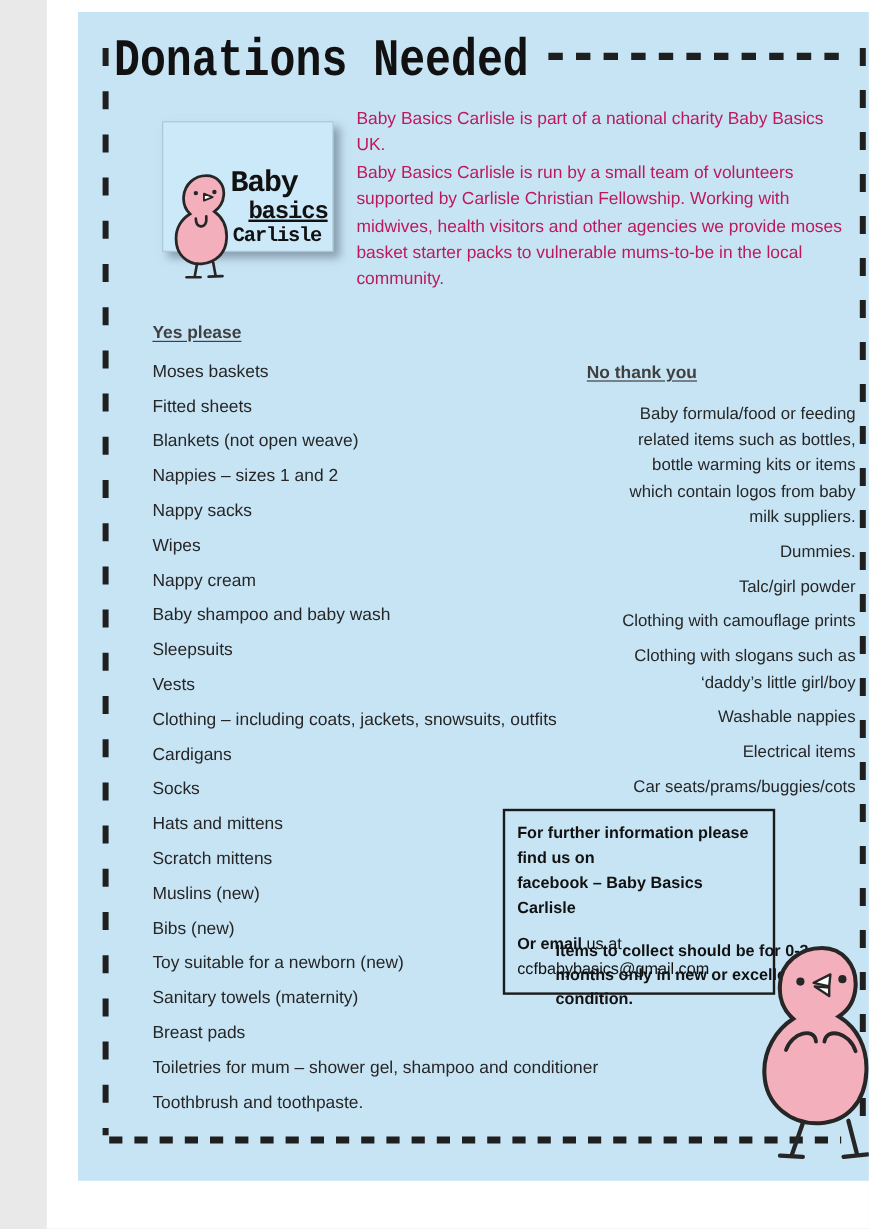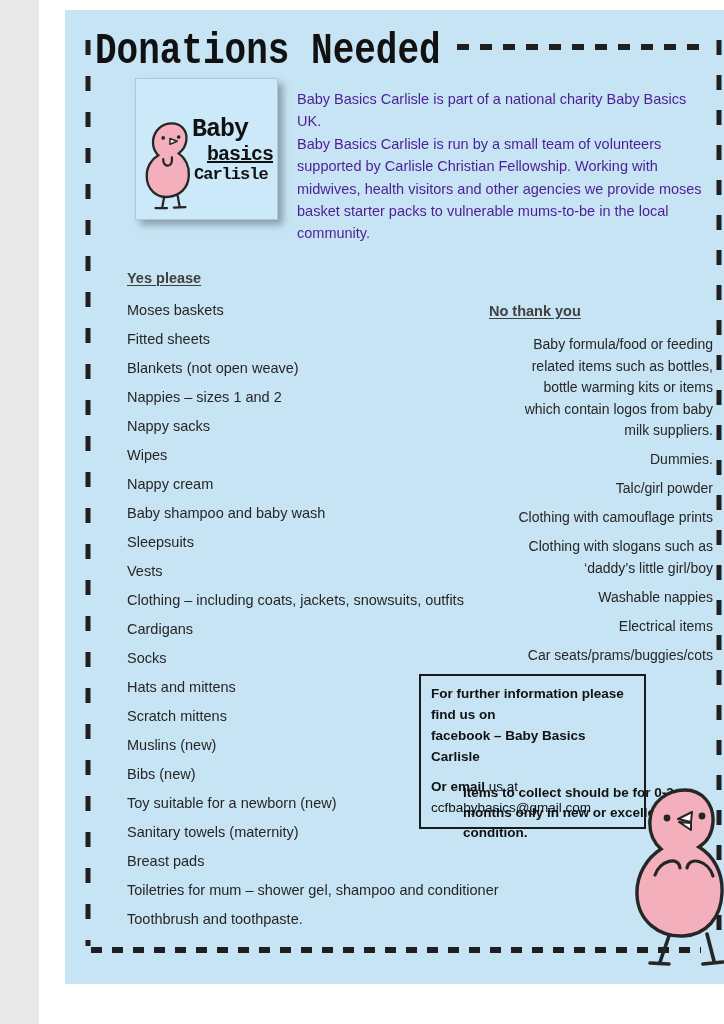--- a/index.html
+++ b/index.html
@@ -20,34 +20,34 @@
   .border-svg line{stroke:var(--ink);}
 
   .title{
     position:absolute;left:56px;top:26px;
     font-family:"Liberation Mono","DejaVu Sans Mono",monospace;
     font-weight:700;font-size:36px;letter-spacing:0px;color:#111;
     transform:scaleY(1.22);transform-origin:top left;white-space:nowrap;
   }
 
   .logo-card{
-    position:absolute;left:96px;top:78px;width:143px;height:142px;
+    position:absolute;left:96px;top:101px;width:143px;height:109px;
     background:var(--card_bg);
     border:1px solid rgba(110,140,160,.35);
     box-shadow:5px 5px 7px rgba(96,114,128,.6);
   }
   .logo-char{position:absolute;left:4px;top:34px;}
   .logo-word{position:absolute;font-family:"Liberation Mono","DejaVu Sans Mono",monospace;font-weight:700;color:#111;white-space:nowrap;}
   .logo-baby{left:56px;top:36px;font-size:25px;letter-spacing:-1px;}
   .logo-basics{left:71px;top:64px;font-size:20px;letter-spacing:-1px;text-decoration:underline;}
   .logo-carlisle{left:58px;top:86px;font-size:17px;letter-spacing:-1px;}
 
   .intro{
     position:absolute;left:258px;top:88px;width:405px;
-    font-size:14.5px;line-height:22.4px;white-space:pre-line;color:#4c1d95;
+    font-size:14.5px;line-height:22.4px;white-space:pre-line;color:#be185d;
   }
 
   .list-heading{
     font-size:14.5px;font-weight:700;text-decoration:underline;
     text-underline-offset:2px;margin-bottom:15px;color:#404040;
   }
   .yes-col{position:absolute;left:88px;top:270px;width:380px;}
   .yes-col .list-item{font-size:14.5px;line-height:19px;margin-bottom:10px;color:#262626;white-space:pre-line;}
   .no-col{position:absolute;left:450px;top:303px;width:224px;}
   .no-col .list-item{font-size:14px;line-height:21.5px;margin-bottom:7.5px;color:#262626;white-space:pre-line;text-align:right;}

